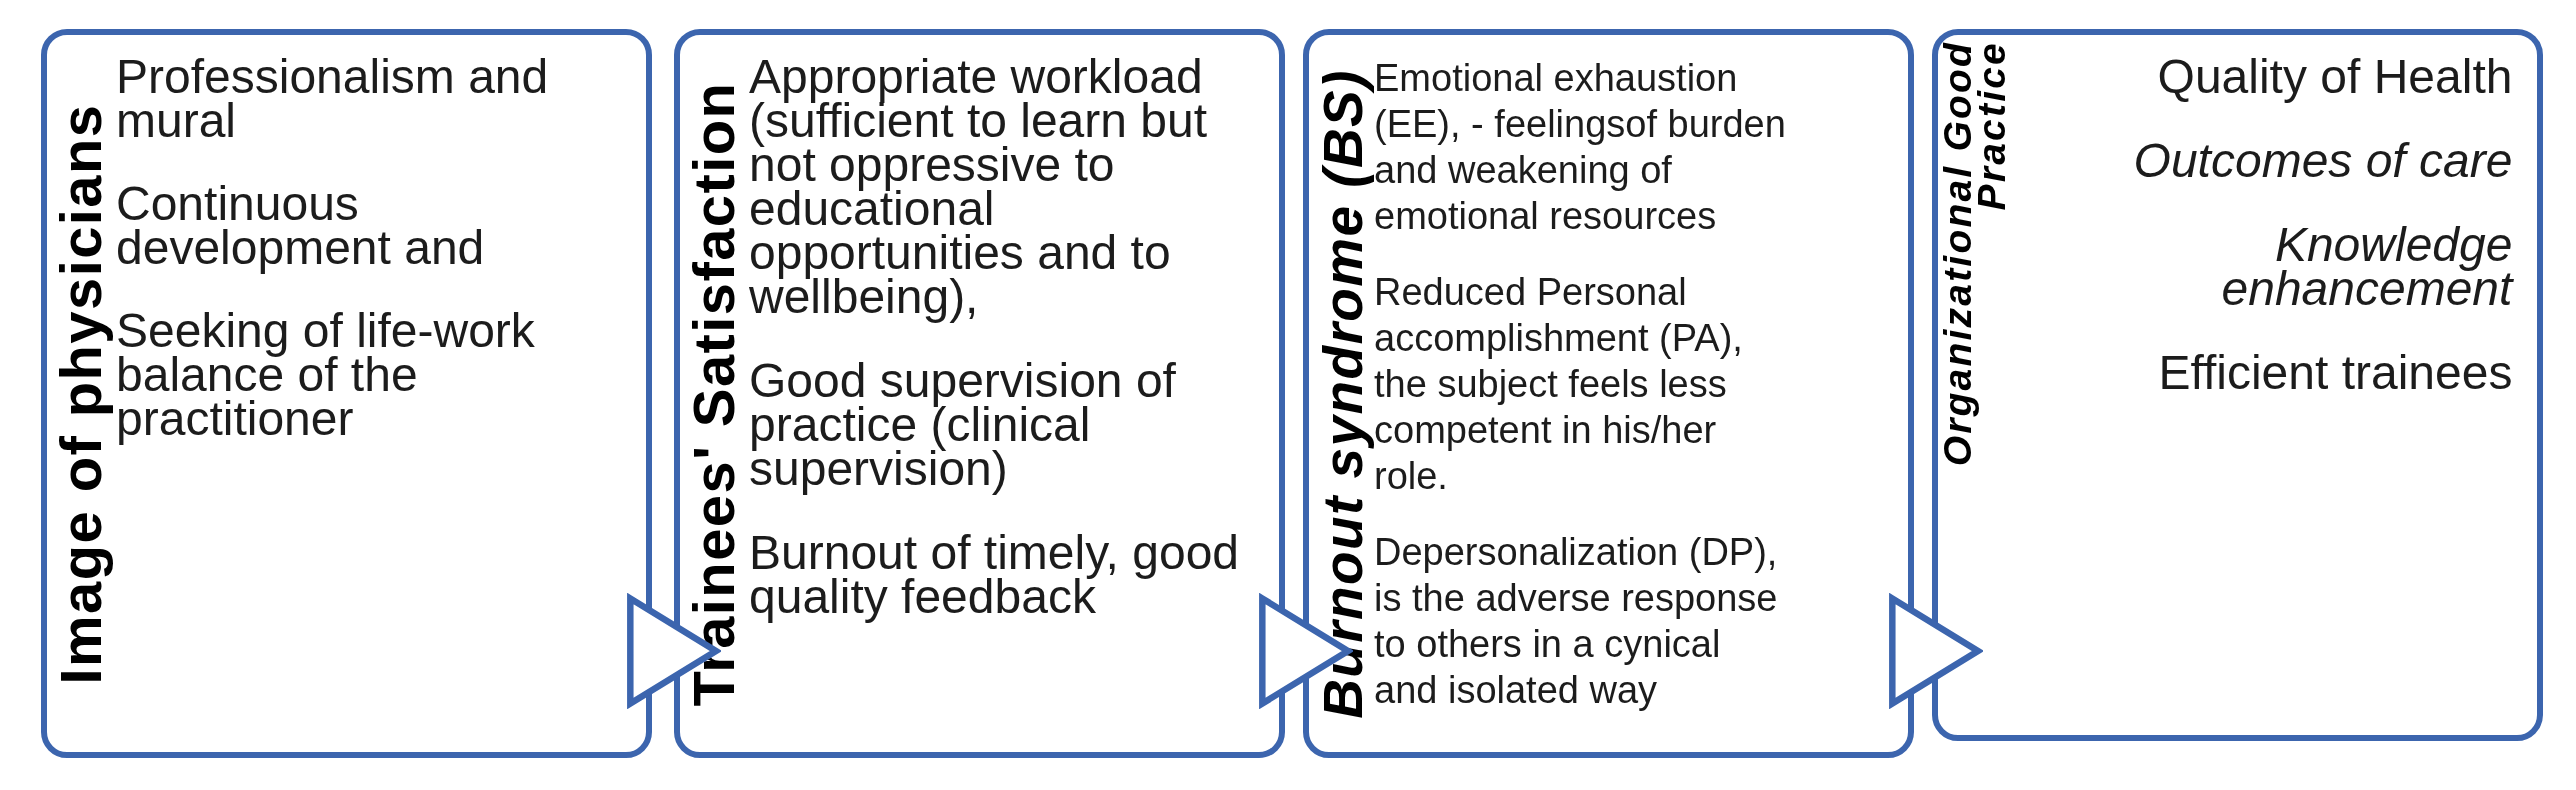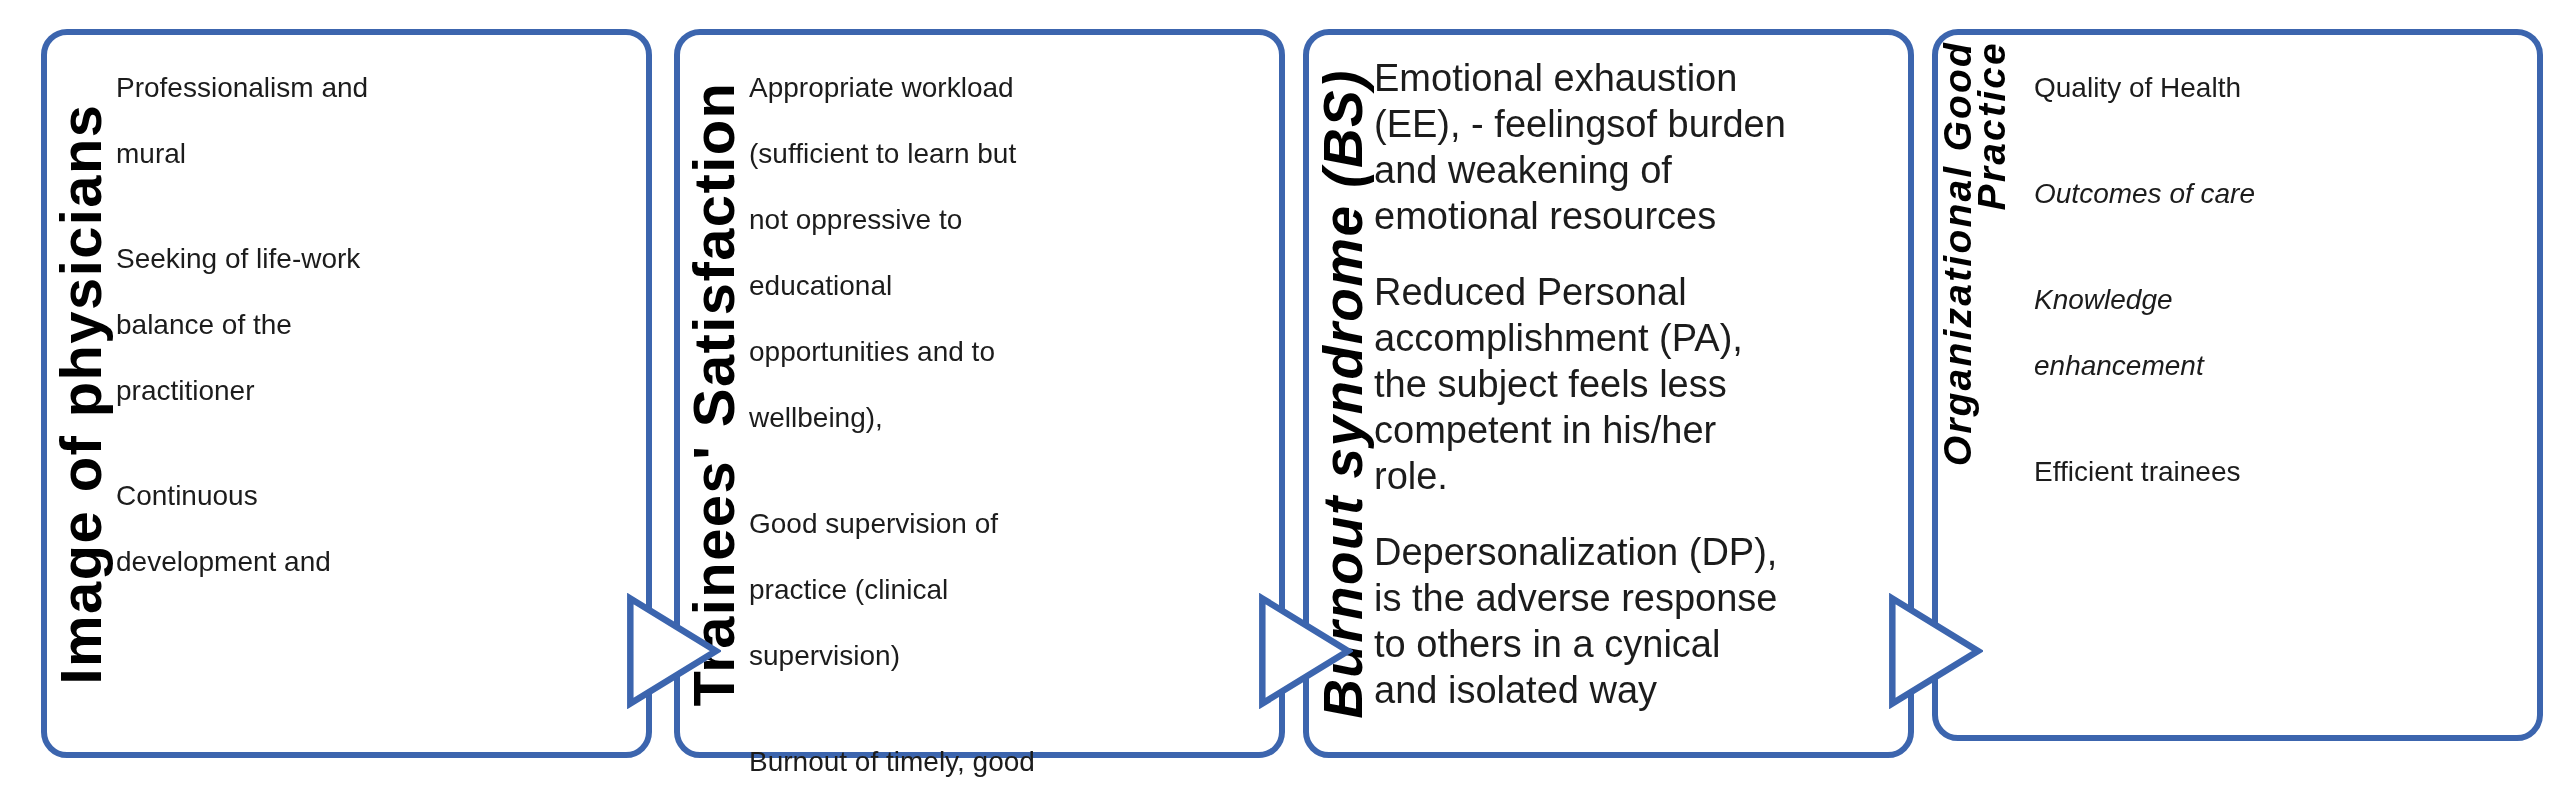--- a/index.html
+++ b/index.html
@@ -50,25 +50,25 @@
     font-weight:600;
     font-size:39px;
     letter-spacing:2.2px;
     line-height:34px;
     text-align:right;
   }
   .content{
     position:absolute;
     left:69px;top:20px;right:24.6px;bottom:14.5px;
     color:var(--text);
-    font-size:28px;
-    line-height:66px;
+    font-size:48px;
+    line-height:44px;
   }
   .box3 .content{left:65px;font-size:38px;line-height:46px;}
-  .box4 .content{left:96px;}
+  .box4 .content{left:108px;text-align:right;}
   .content p{
     margin:0 0 39px 0;
     white-space:pre-line;
   }
   .box2 .content p{margin-bottom:40px;}
   .box3 .content p{margin-bottom:30px;}
   .box4 .content p{margin-bottom:40px;}
   .content p.it{font-style:italic;}
   .arrow{
     position:absolute;
@@ -82,25 +82,25 @@
 </style>
 </head>
 <body>
 
 <div class="canvas" id="diagram">
     <div class="box box1">
       <div class="vtitle">Image of physicians</div>
       <div class="content">
         <p class="">Professionalism and
 mural</p>
+        <p class="">Continuous
+development and</p>
         <p class="">Seeking of life-work
 balance of the
 practitioner</p>
-        <p class="">Continuous
-development and</p>
       </div>
     </div>
     <div class="box box2">
       <div class="vtitle">Trainees' Satisfaction</div>
       <div class="content">
         <p class="">Appropriate workload
 (sufficient to learn but
 not oppressive to
 educational
 opportunities and to

